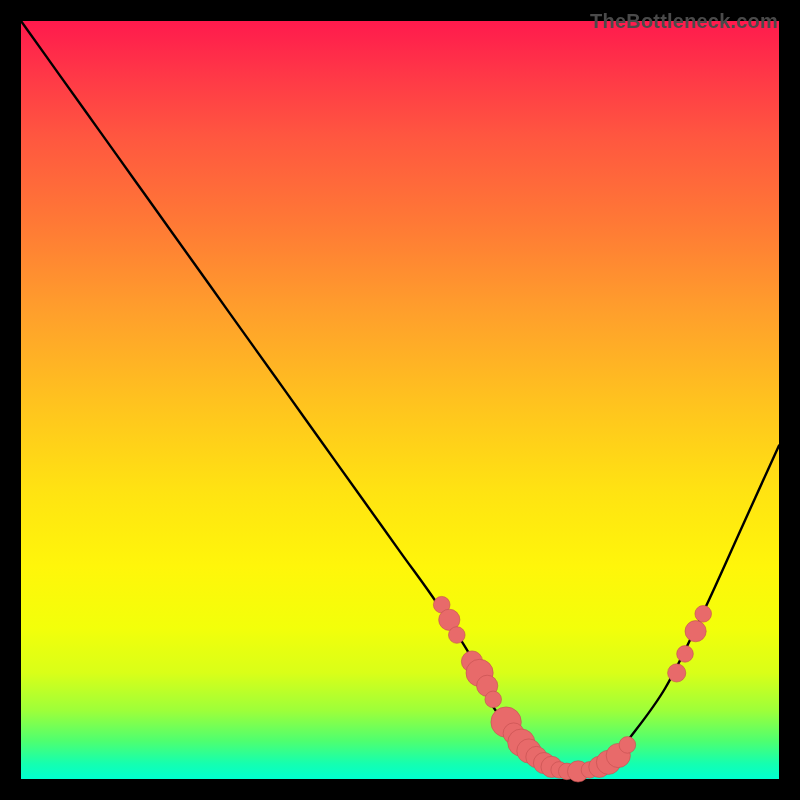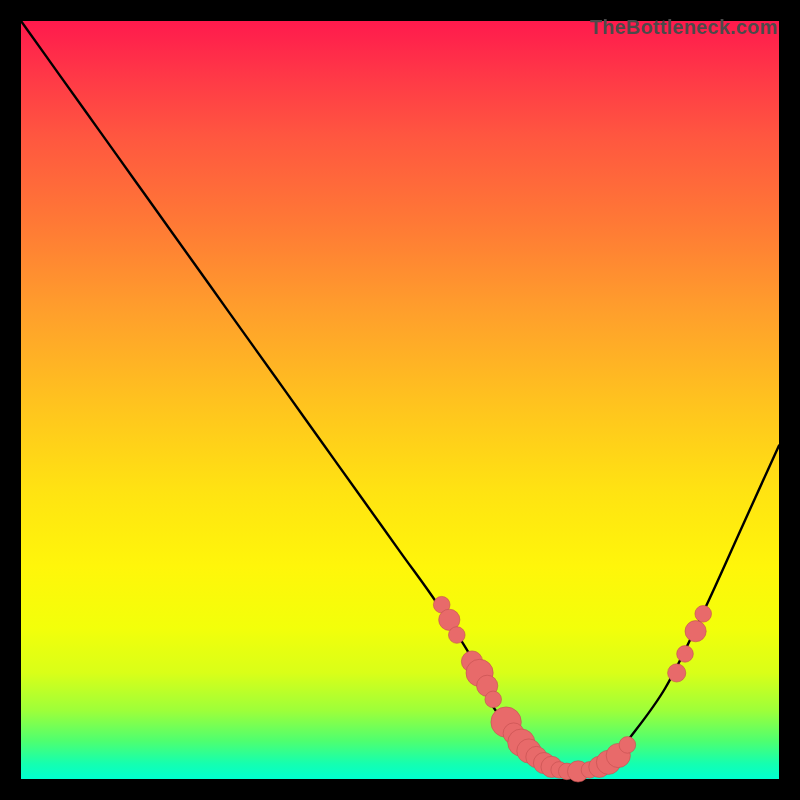--- a/index.html
+++ b/index.html
@@ -39,21 +39,21 @@
       #d9ff18 86%,
       #9dff3a 91%,
       #4eff70 95%,
       #14ffb0 98%,
       #00ffd0 100%
     );
   }
   .watermark {
     position: absolute;
     right: 22px;
-    top: 16px;
+    top: 10px;
     color: #4a4a4a;
     font-size: 20px;
     font-weight: 600;
     letter-spacing: 0.2px;
     user-select: none;
   }
   svg.overlay {
     position: absolute;
     left: 21px;
     top: 21px;

